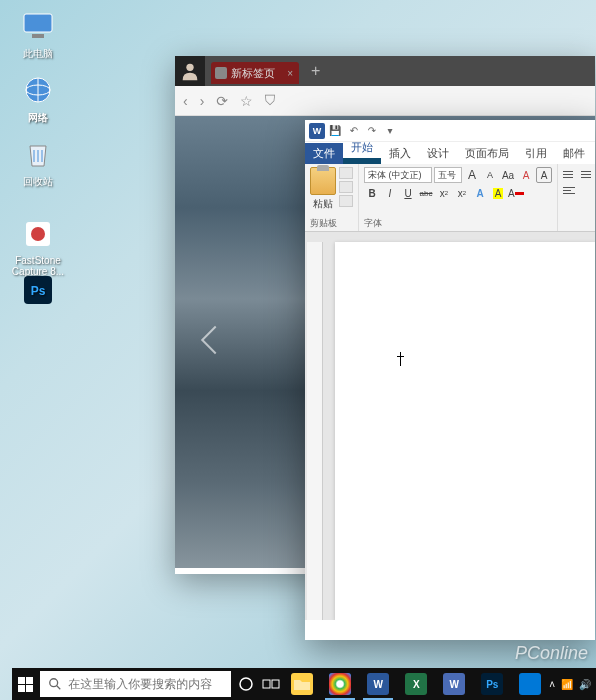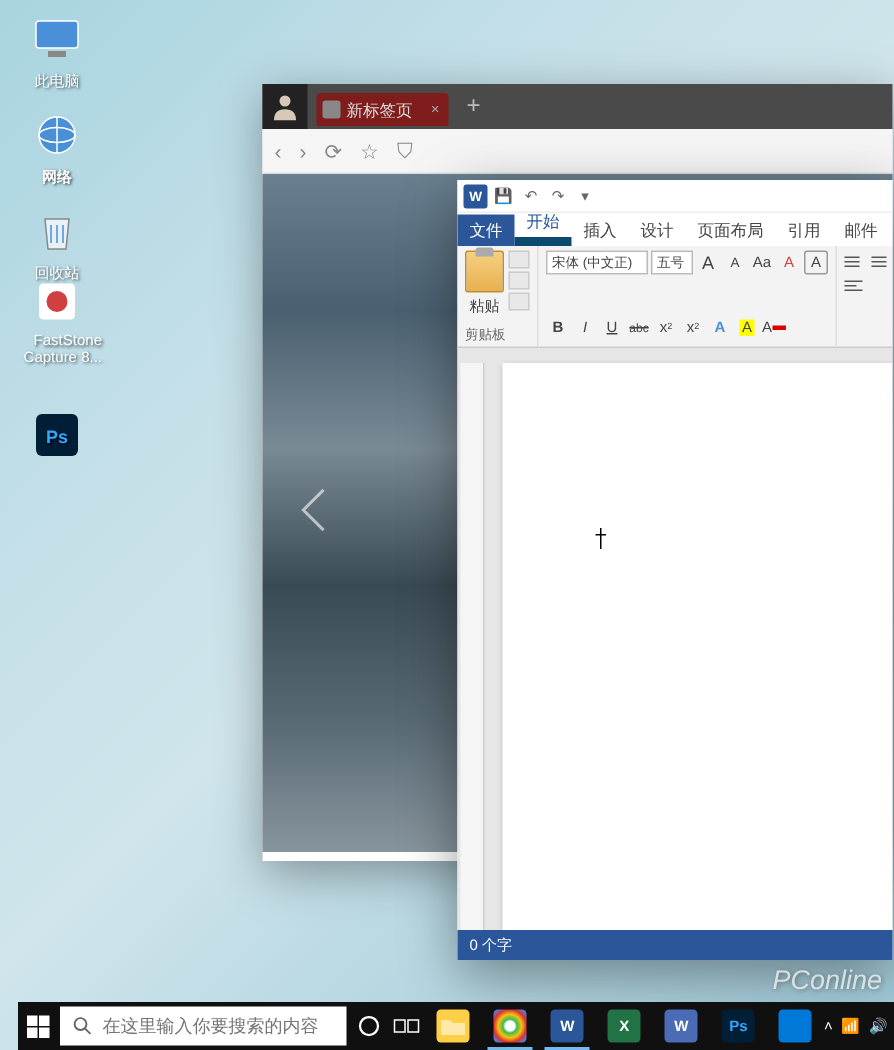--- a/index.html
+++ b/index.html
@@ -5,21 +5,21 @@
   * { box-sizing: border-box; margin: 0; padding: 0; }
   html, body { width: 596px; height: 700px; overflow: hidden; font-family: "Microsoft YaHei", sans-serif; }
   body { background: linear-gradient(135deg, #a8d4e0 0%, #c5e0e8 30%, #d0e5ec 50%, #b8d8e2 70%, #a0cad8 100%); position: relative; }
   
   
   .desktop-icon { position: absolute; width: 60px; text-align: center; color: #fff; font-size: 10px; text-shadow: 1px 1px 2px rgba(0,0,0,0.7); cursor: pointer; }
   .desktop-icon .icon-img { width: 36px; height: 36px; margin: 0 auto 3px; display: flex; align-items: center; justify-content: center; }
   .di1 { left: 8px; top: 8px; }
   .di2 { left: 8px; top: 72px; font-weight: bold; }
   .di3 { left: 8px; top: 136px; }
-  .di4 { left: 8px; top: 183px; text-align: right; }
+  .di4 { left: 8px; top: 216px; }
   .di5 { left: 8px; top: 272px; }
   
   
   .browser { position: absolute; left: 175px; top: 56px; width: 420px; height: 518px; background: #f0f0f0; box-shadow: 0 8px 30px rgba(0,0,0,0.35); }
   .br-tabbar { height: 30px; background: #4a4a4a; display: flex; align-items: center; }
   .br-avatar { width: 30px; height: 30px; background: #222; display: flex; align-items: center; justify-content: center; }
   .br-avatar svg { width: 22px; height: 22px; }
   .br-tab { height: 22px; margin: 4px 0 0 6px; background: #7f1d1d; color: #ddd; font-size: 11px; padding: 3px 24px 3px 20px; border-radius: 3px 3px 0 0; position: relative; display: flex; align-items: center; }
   .br-tab-ico { position: absolute; left: 4px; width: 12px; height: 12px; border-radius: 2px; background: #888; }
   .br-tab-x { position: absolute; right: 6px; font-size: 10px; color: #aaa; cursor: pointer; }
@@ -42,21 +42,21 @@
   .word-tab.active { color: #2b579a; border-bottom: 6px solid #0c4a6e; }
   .ribbon { height: 68px; background: #f3f3f3; border-bottom: 1px solid #ccc; display: flex; }
   .rib-group { border-right: 1px solid #ddd; padding: 3px 5px 1px; display: flex; flex-direction: column; }
   .rib-group-label { font-size: 9px; color: #666; margin-top: auto; padding-top: 2px; }
   .clip-paste { display: flex; flex-direction: column; align-items: center; cursor: pointer; }
   .clip-icon { width: 26px; height: 28px; background: linear-gradient(#f5d080, #e8b050); border: 1px solid #c09030; border-radius: 2px; position: relative; }
   .clip-icon::before { content: ''; position: absolute; top: -3px; left: 6px; width: 12px; height: 6px; background: #aaa; border-radius: 2px 2px 0 0; }
   .clip-label { font-size: 10px; color: #444; margin-top: 2px; }
   .clip-side { display: flex; flex-direction: column; gap: 2px; margin-left: 3px; }
   .mini-btn { width: 14px; height: 12px; background: #e8e8e8; border: 1px solid #ccc; cursor: pointer; }
-  .font-group { flex: 1; gap: 25px; }
+  .font-group { flex: 1; }
   .font-row { display: flex; gap: 2px; align-items: center; margin-bottom: 2px; }
   .font-sel { height: 16px; background: #fff; border: 1px solid #bbb; font-size: 9px; padding: 0 3px; display: flex; align-items: center; color: #444; }
   .fs-name { width: 68px; }
   .fs-size { width: 28px; }
   .fmt-btn { width: 16px; height: 16px; display: flex; align-items: center; justify-content: center; font-size: 10px; color: #444; cursor: pointer; border-radius: 2px; }
   .fmt-btn.bold { font-weight: bold; }
   .fmt-btn.italic { font-style: italic; }
   .fmt-btn.underline { text-decoration: underline; }
   .color-bar { width: 14px; height: 3px; }
   .para-group { padding-right: 8px; }
@@ -243,23 +243,20 @@
           </div>
       </div>
     </div>
   </div>
   <div class="doc-area">
     <div class="ruler-v"></div>
     <div class="page">
       <div class="cursor"></div>
     </div>
   </div>
-  <div class="word-status">
-    <span>0 个字</span>
-  </div>
 </div>
 
 <div class="watermark">PConline</div>
 
 <div class="taskbar">
   <div class="start-btn">
     <div class="win-logo">
         <span></span>
         <span></span>
         <span></span>

